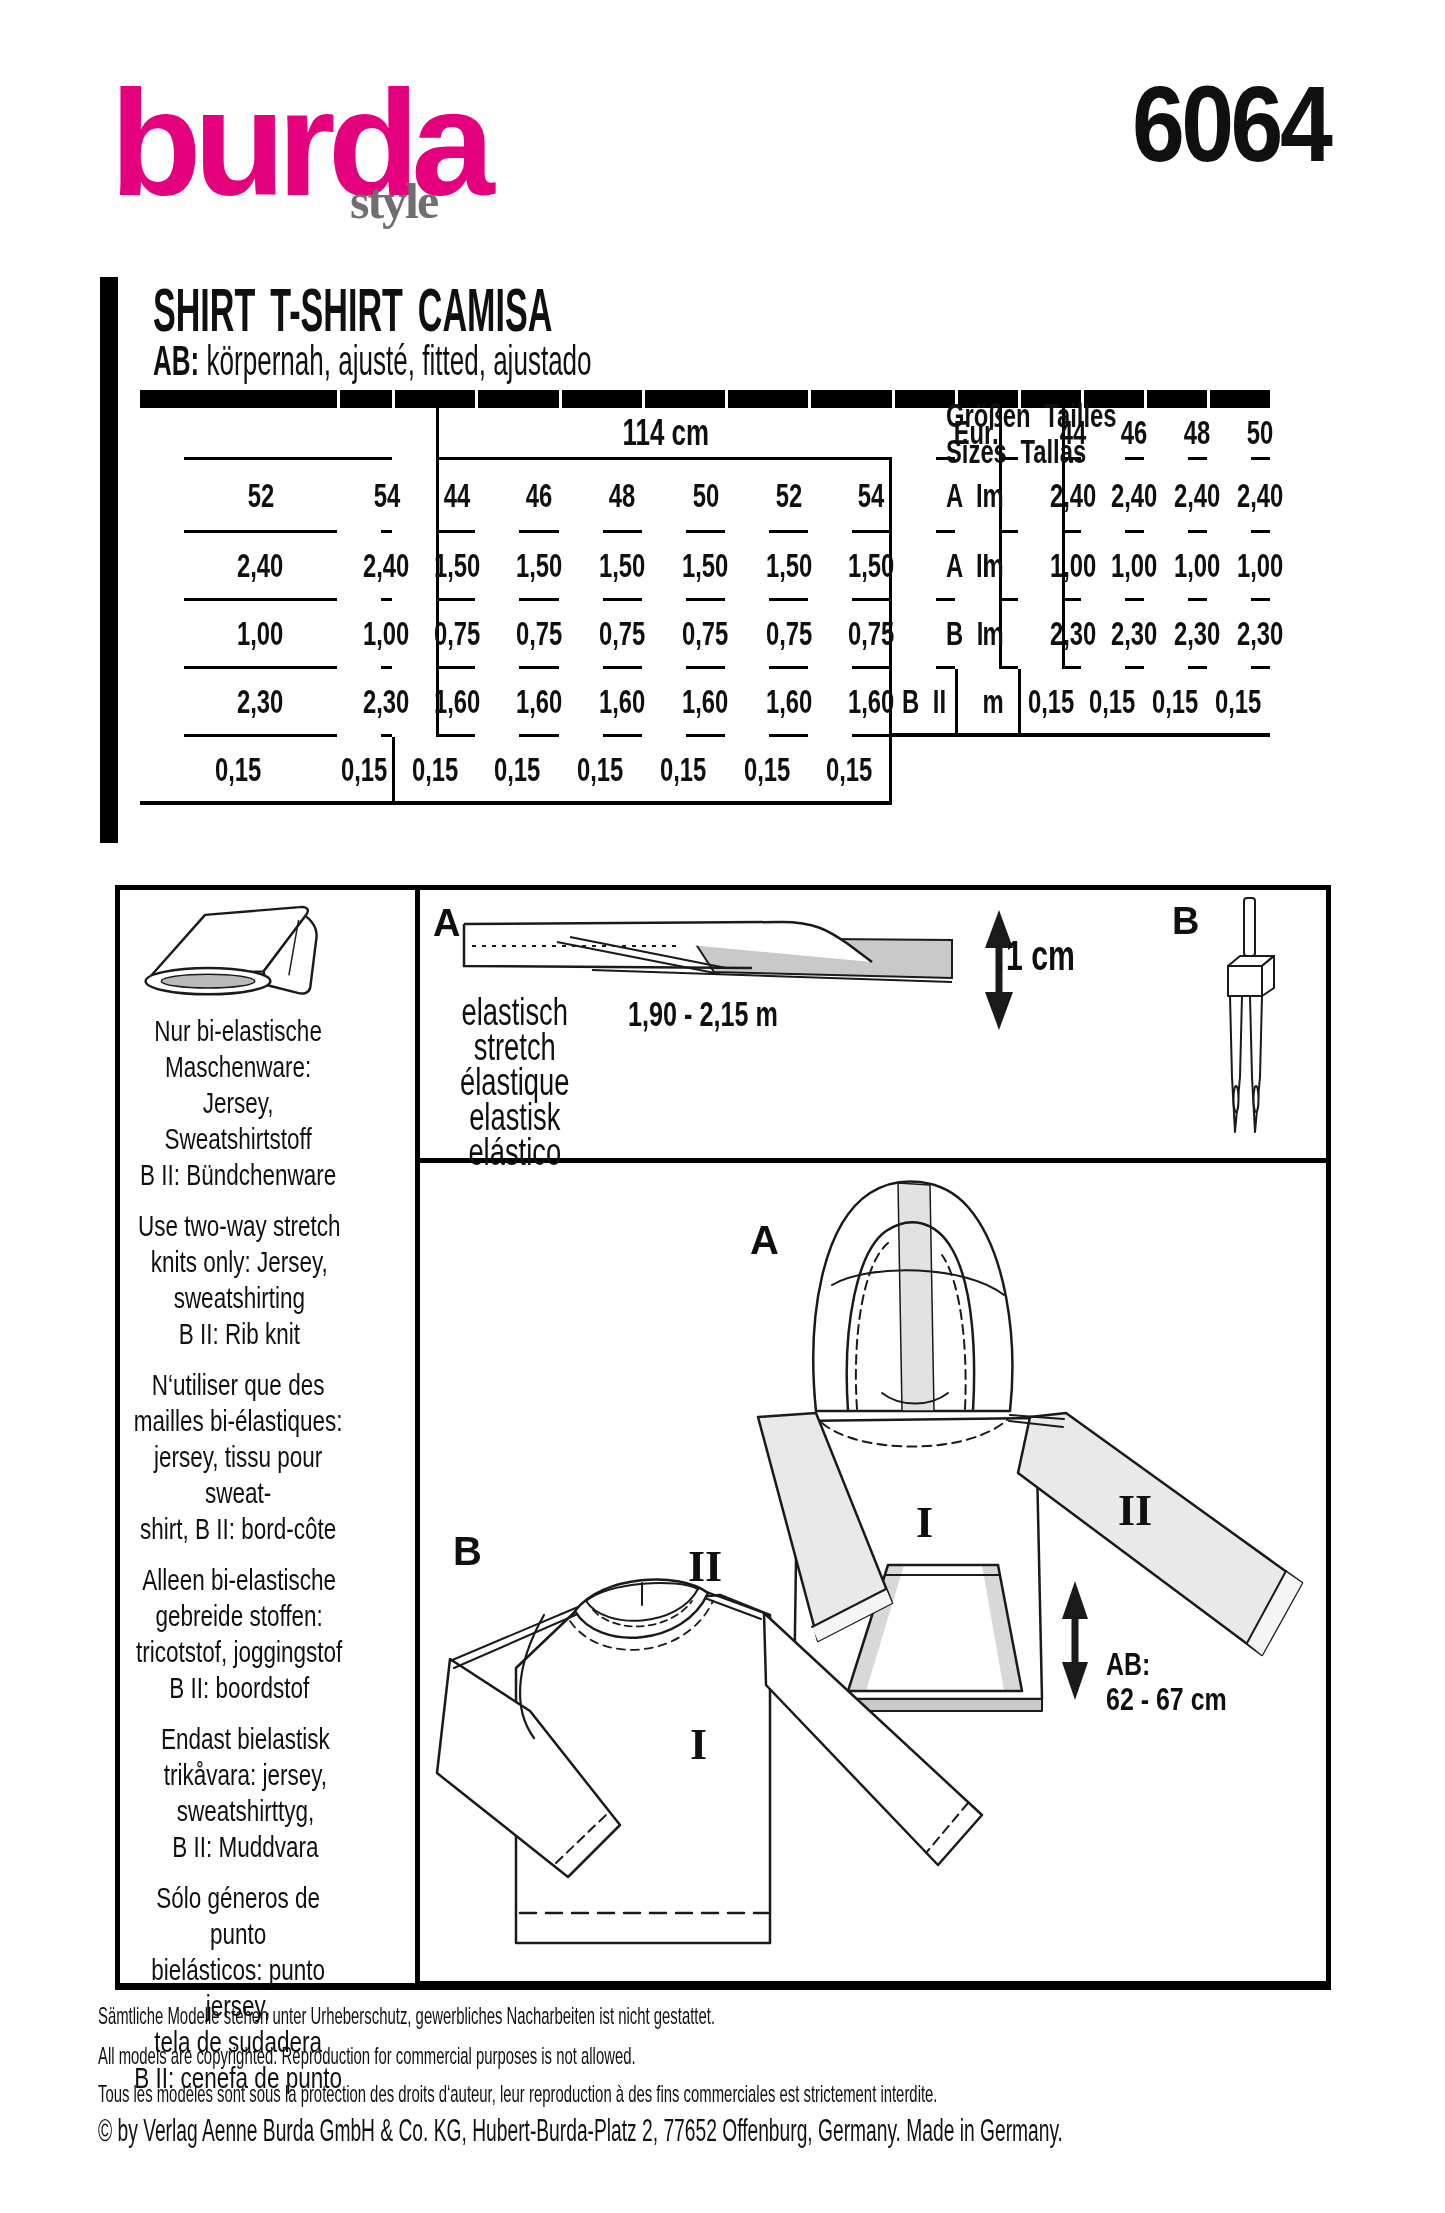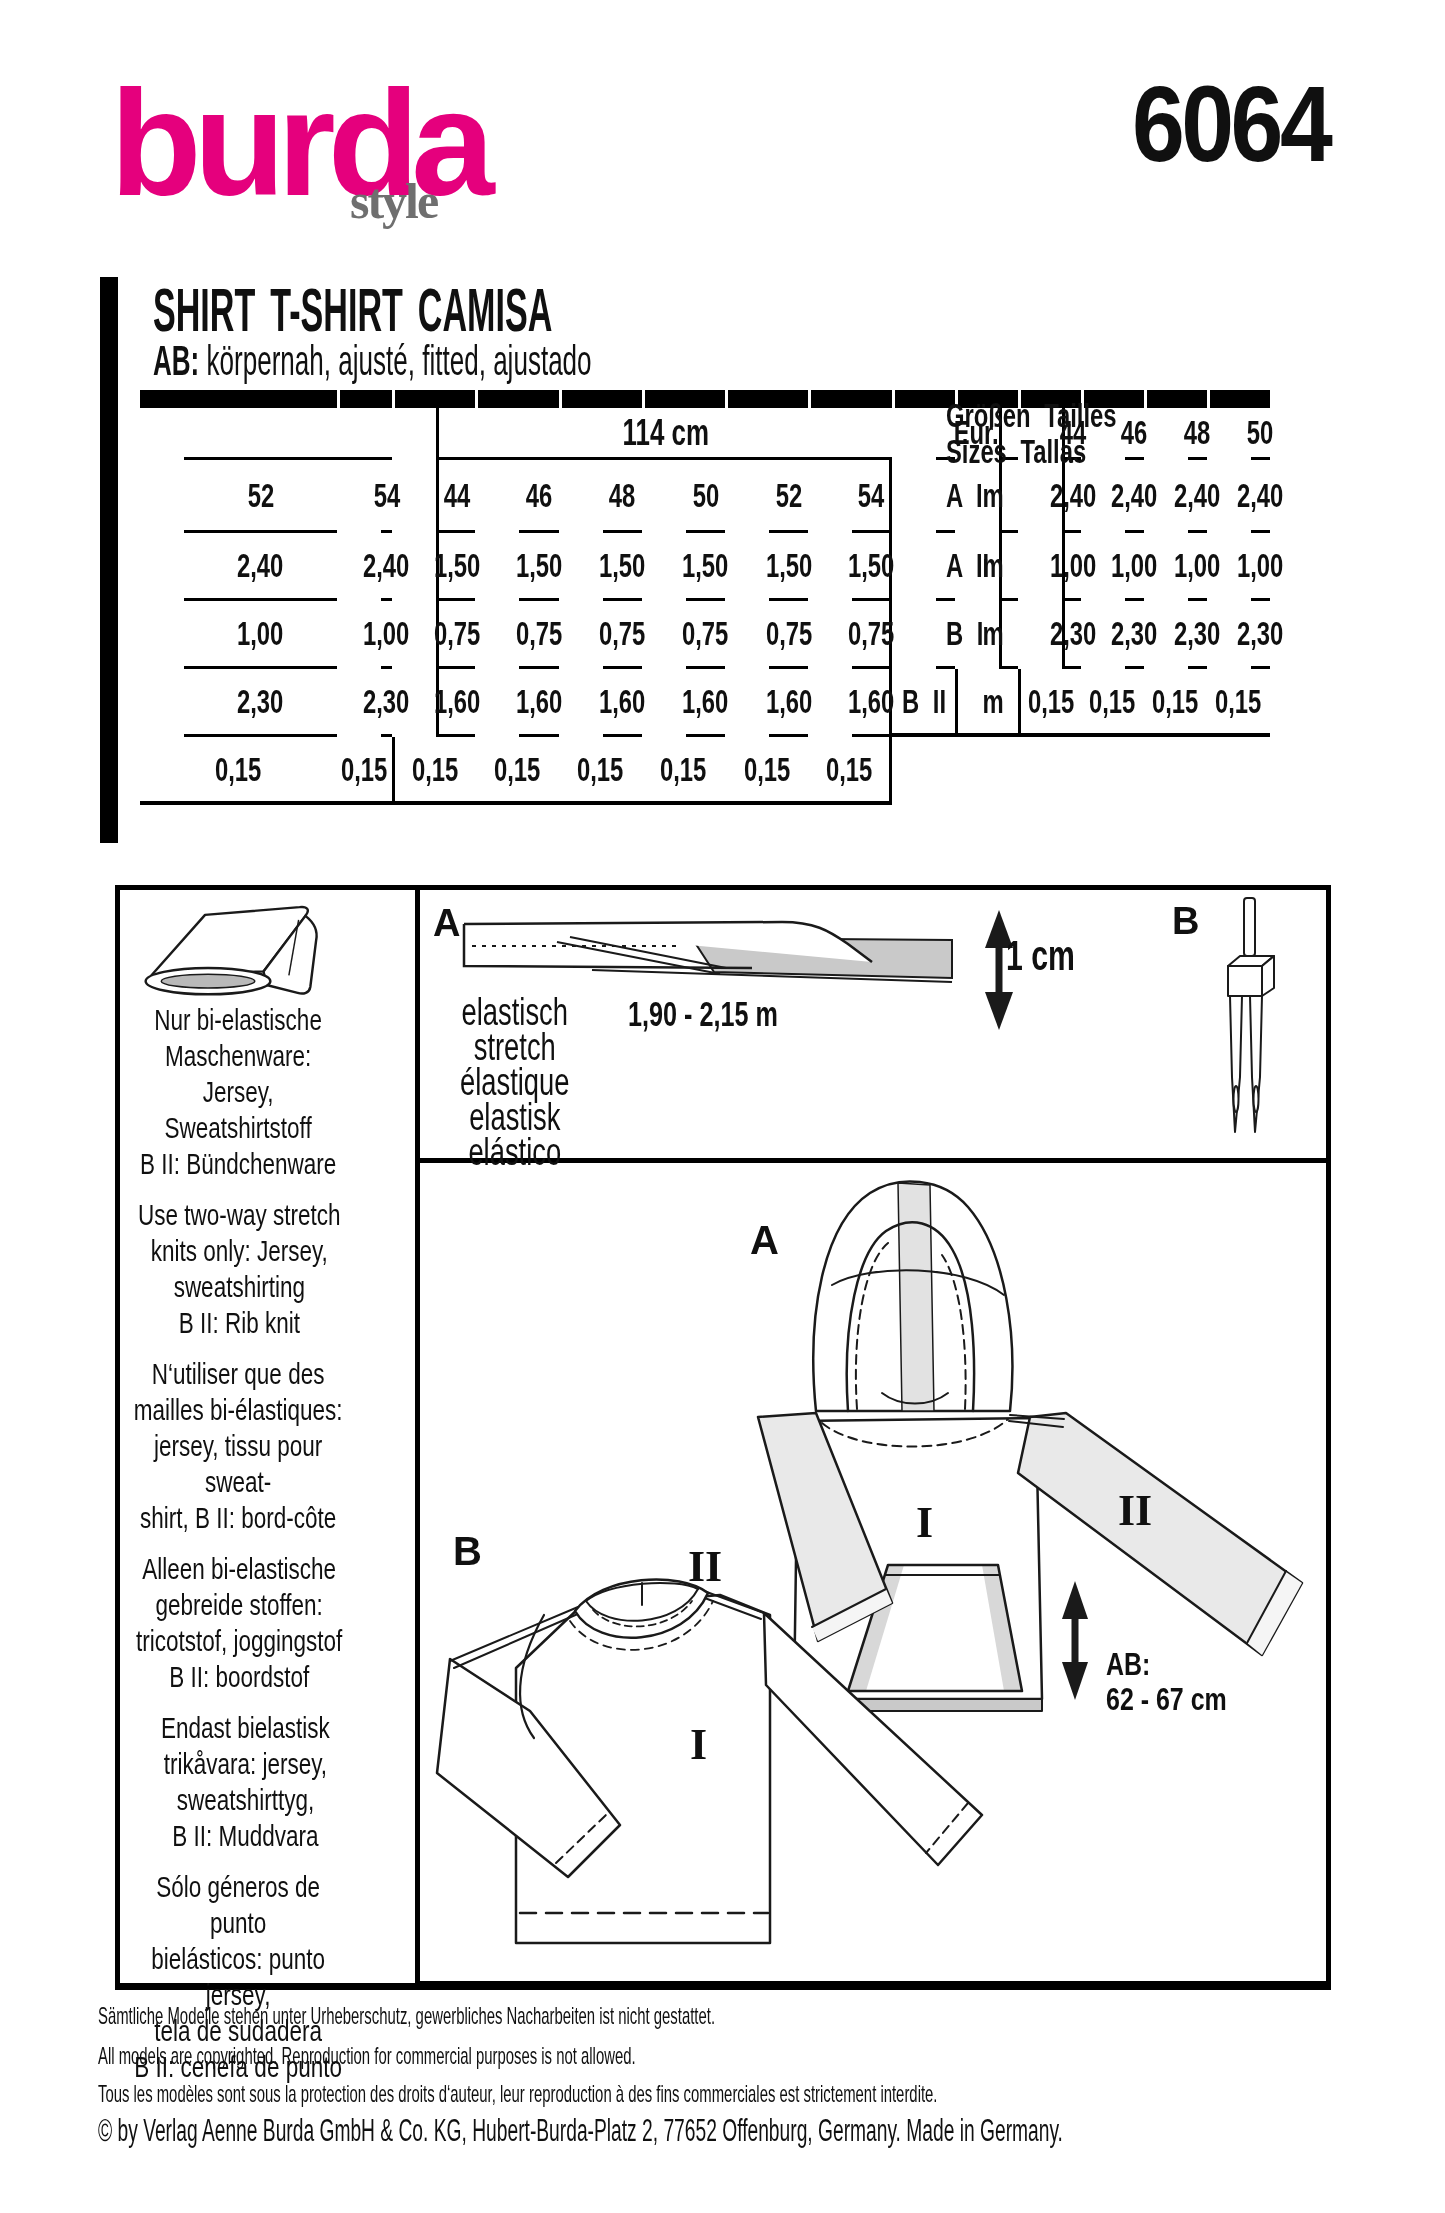--- a/index.html
+++ b/index.html
@@ -45,21 +45,21 @@
   .advice-box{position:absolute;left:115px;top:885px;width:305px;height:1105px;
               border:5px solid #000;border-bottom-width:7px;box-sizing:border-box;
               padding:6px 0 0 12px;}
   .notions-box{position:absolute;left:420px;top:885px;width:911px;height:278px;
               border:5px solid #000;border-left:0;box-sizing:border-box;}
   .garment-box{position:absolute;left:420px;top:1163px;width:911px;height:827px;
               border:5px solid #000;border-left:0;border-top:0;border-bottom-width:9px;
               box-sizing:border-box;}
 
   .advice-par{font-size:30px;line-height:36px;margin:0 0 15px 0;}
-  .advice-par:first-of-type{margin-top:1px;}
+  .advice-par:first-of-type{margin-top:12px;}
   .cxAdv{display:inline-block;white-space:pre-line;transform:scaleX(.75);transform-origin:left top;}
 
   .nb-label{position:absolute;font-size:38px;font-weight:bold;line-height:1;}
   .nb-terms{position:absolute;left:40px;top:105px;font-size:38px;line-height:35px;}
   .nb-length{position:absolute;left:208px;top:104px;font-size:35px;font-weight:bold;}
   .nb-width{position:absolute;left:586px;top:42px;font-size:42px;font-weight:bold;}
   .cx72{display:inline-block;white-space:pre-line;transform:scaleX(.72);transform-origin:left top;}
 
   .g-label{position:absolute;font-size:40px;font-weight:bold;line-height:1;}
   .g-roman{position:absolute;font-size:44px;font-weight:bold;line-height:1;

